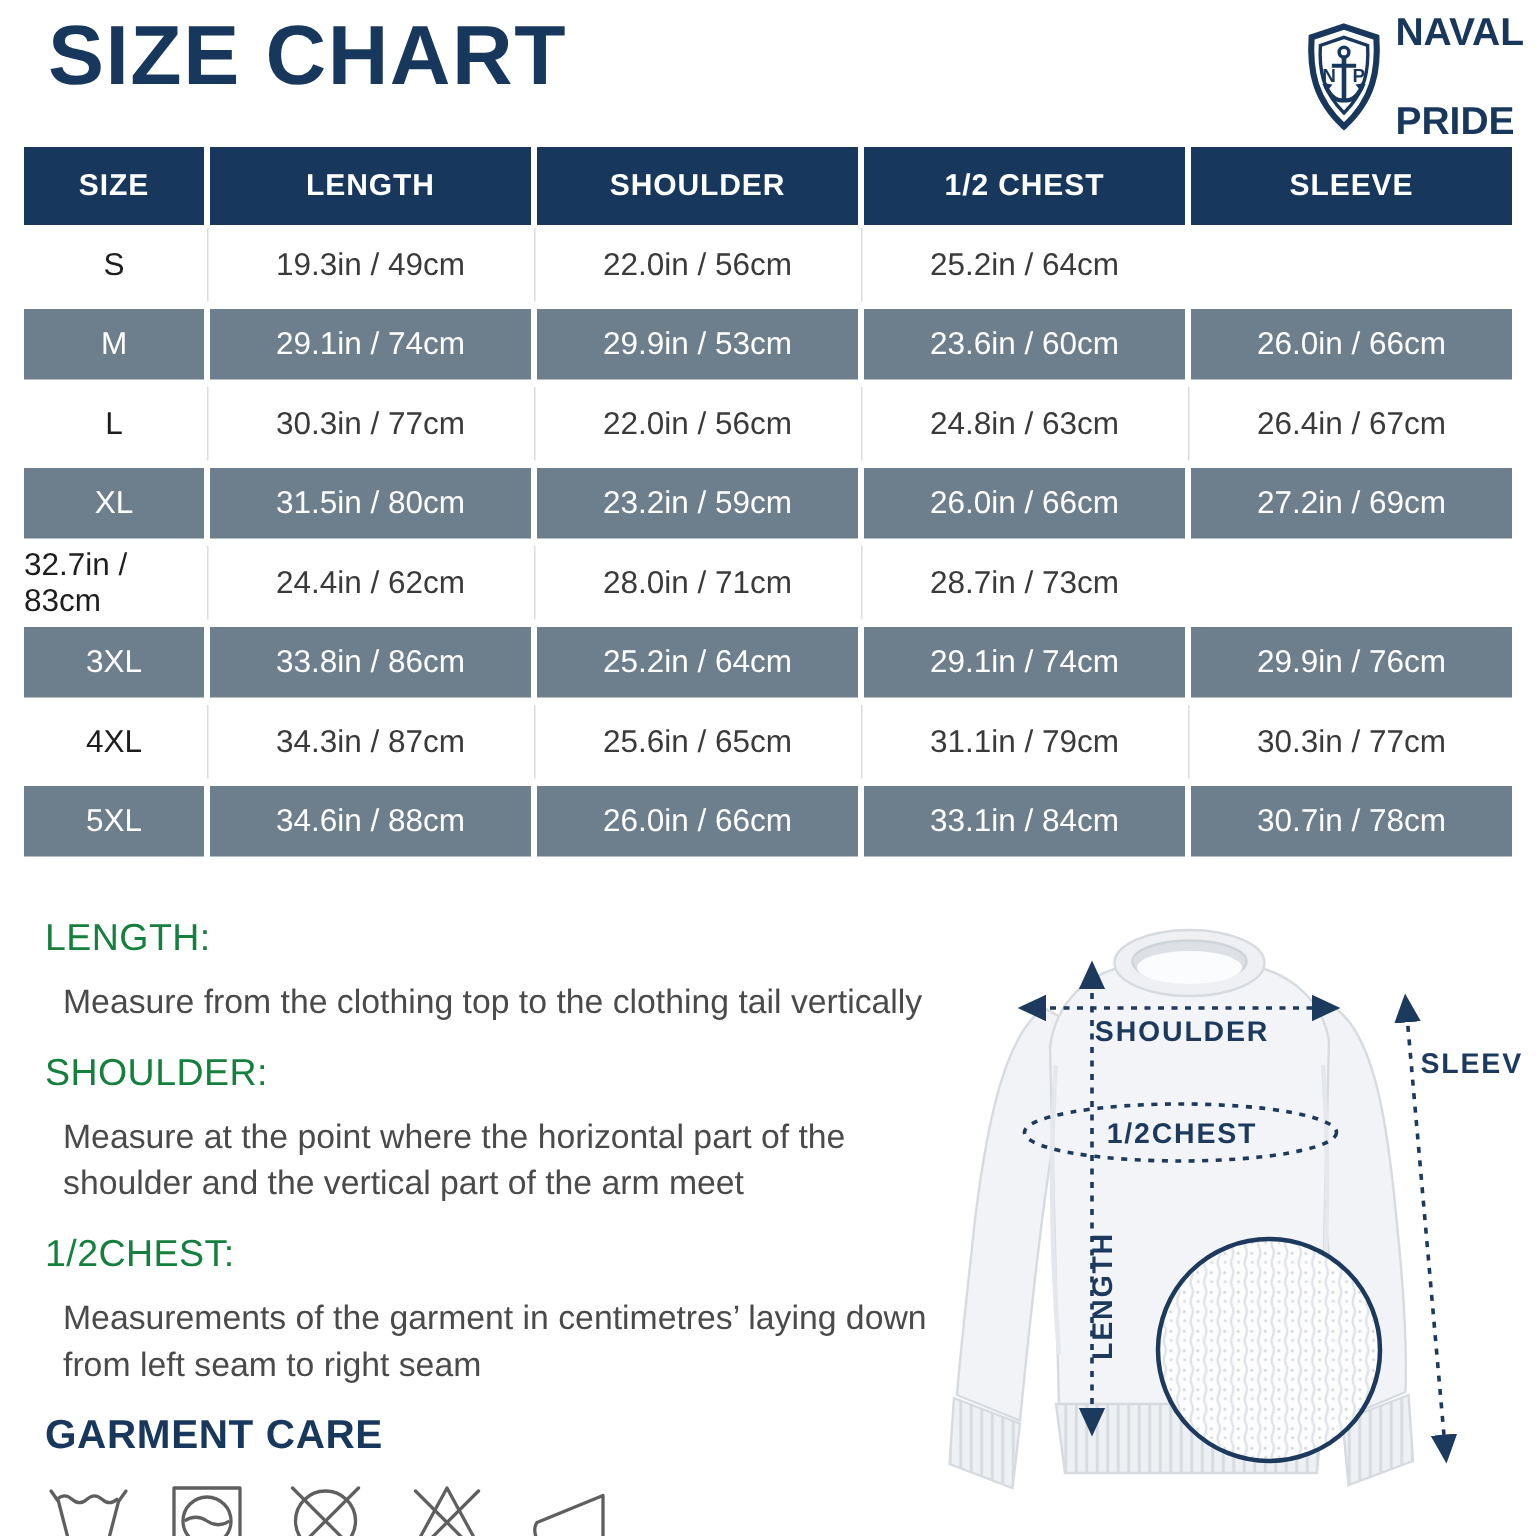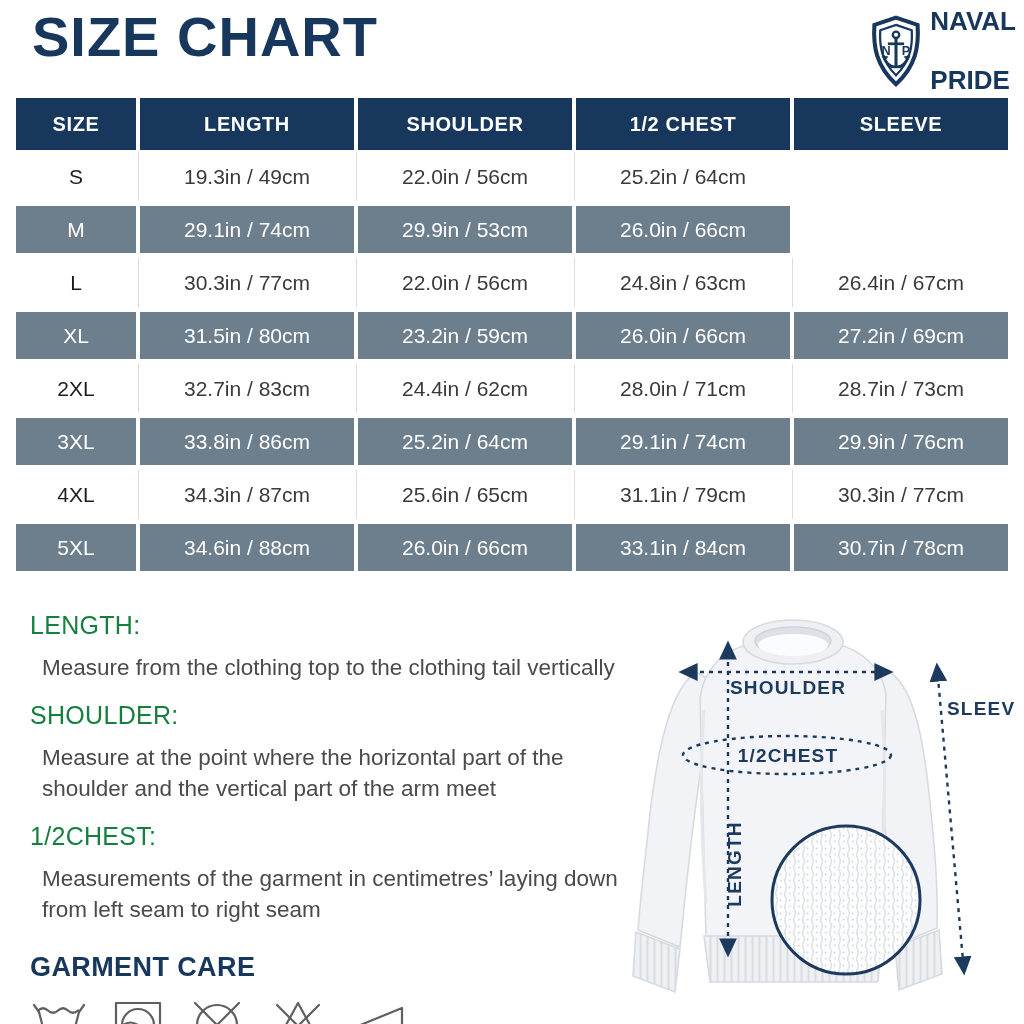--- a/index.html
+++ b/index.html
@@ -24,21 +24,21 @@
   .trow.white .cell{background:#ffffff;color:#3a3a3a;height:53px;position:relative;}
   .trow.white .cell:first-child{color:#1d1d1d;}
   .trow.white .cell + .cell::before{content:"";position:absolute;left:-2.5px;top:2px;bottom:2px;width:1px;background:#dcdcdc;}
   .trow.gray{margin:3px 0;}
   .trow.gray .cell{background:#6d7e8c;color:#ffffff;height:47px;}
   
   .defs{position:absolute;left:30px;top:598px;width:618px;}
   .def-term{margin:18px 0 5px 0;font-size:25px;font-weight:400;color:#15803d;letter-spacing:.3px;}
   .def-term.first{margin-top:13px;}
   .def-desc{margin:12px;font-size:22.5px;line-height:31px;color:#4a4a4a;}
-  .care-title{margin:27px 0 0 0;font-size:27px;font-weight:800;color:#17375c;letter-spacing:.4px;}
+  .care-title{margin:16px 0 0 0;font-size:27px;font-weight:800;color:#17375c;letter-spacing:.4px;}
   .care-icons{display:flex;gap:23px;margin-top:13px;align-items:flex-end;}
   .care-icons svg{display:block;}
   
   .diagram{position:absolute;left:630px;top:598px;width:386px;height:426px;}
   .dim-label{font-weight:800;font-size:19px;letter-spacing:1.2px;fill:#1c3a5e;
     font-family:"Liberation Sans", sans-serif;}
 </style>
 </head>
 <body>
 
@@ -74,38 +74,38 @@
       <div class="trow white">
         <div class="cell">S</div>
         <div class="cell">19.3in / 49cm</div>
         <div class="cell">22.0in / 56cm</div>
         <div class="cell">25.2in / 64cm</div>
       </div>
       <div class="trow gray">
         <div class="cell">M</div>
         <div class="cell">29.1in / 74cm</div>
         <div class="cell">29.9in / 53cm</div>
+        <div class="cell">23.6in / 60cm</div>
         <div class="cell">26.0in / 66cm</div>
       </div>
       <div class="trow white">
         <div class="cell">L</div>
         <div class="cell">30.3in / 77cm</div>
         <div class="cell">22.0in / 56cm</div>
         <div class="cell">24.8in / 63cm</div>
         <div class="cell">26.4in / 67cm</div>
       </div>
       <div class="trow gray">
         <div class="cell">XL</div>
         <div class="cell">31.5in / 80cm</div>
         <div class="cell">23.2in / 59cm</div>
         <div class="cell">26.0in / 66cm</div>
         <div class="cell">27.2in / 69cm</div>
       </div>
       <div class="trow white">
-        <div class="cell">2XL</div>
         <div class="cell">32.7in / 83cm</div>
         <div class="cell">24.4in / 62cm</div>
         <div class="cell">28.0in / 71cm</div>
         <div class="cell">28.7in / 73cm</div>
       </div>
       <div class="trow gray">
         <div class="cell">3XL</div>
         <div class="cell">33.8in / 86cm</div>
         <div class="cell">25.2in / 64cm</div>
         <div class="cell">29.1in / 74cm</div>

